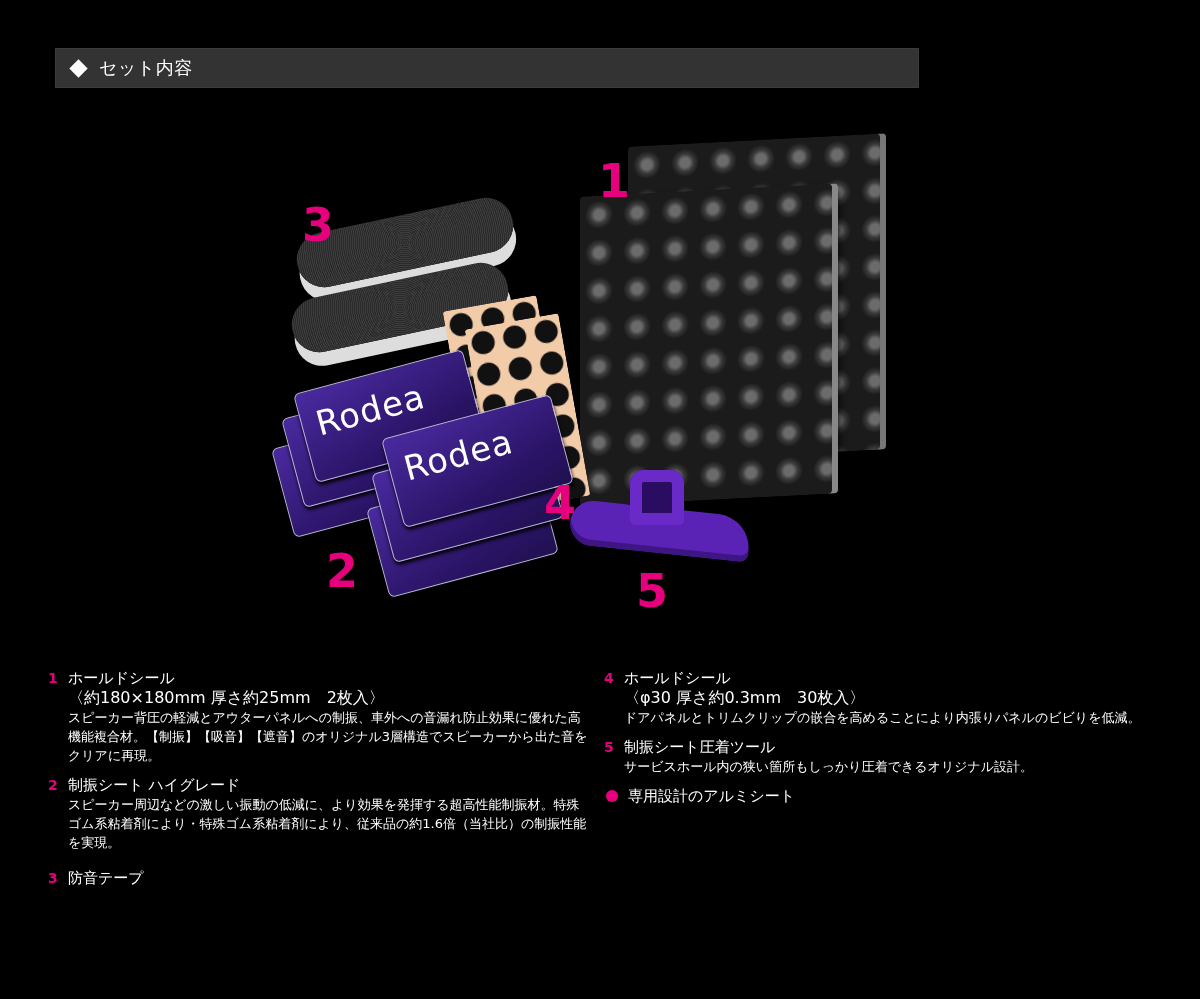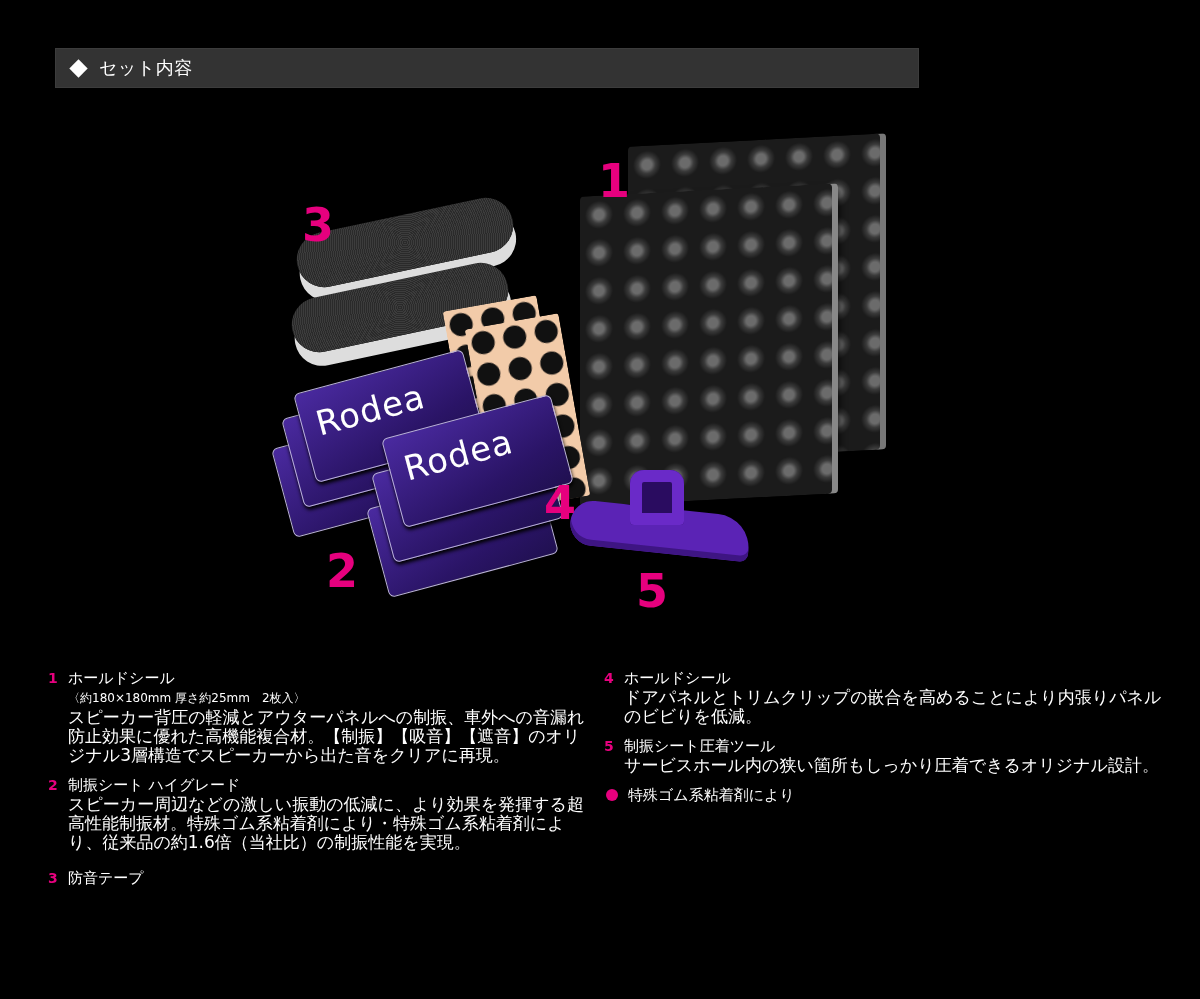--- a/index.html
+++ b/index.html
@@ -44,22 +44,22 @@
   .tool { position: absolute; left: 290px; top: 350px; width: 180px; height: 80px; }
   .tool-base { position: absolute; left: 0; top: 28px; width: 180px; height: 45px; background: #5b23b5; border-radius: 40px 60px 14px 40px; transform: rotate(6deg); box-shadow: inset 0 -6px 0 #3e1583; }
   .tool-top { position: absolute; left: 60px; top: -10px; width: 54px; height: 55px; background: #6a2ac8; border-radius: 14px 14px 4px 4px; box-shadow: inset 0 0 0 12px #6a2ac8, inset 0 0 0 30px #2a0c60; }
 
   .desc { position: absolute; }
   .desc-col-left { left: 48px; top: 668px; width: 540px; }
   .desc-col-right { left: 604px; top: 668px; width: 560px; }
   .item { margin-bottom: 10px; }
   .item-head { display: flex; align-items: baseline; font-size: 15px; line-height: 20px; color: #fff; }
   .item-num { color: #e6007e; font-weight: bold; width: 20px; font-size: 14px; }
-  .item-spec { font-size: 12px; line-height: 20px; color: #fff; padding-left: 20px; }
-  .item-body { font-size: 17px; line-height: 19px; color: #fff; padding-left: 20px; }
+  .item-spec { font-size: 16px; line-height: 20px; color: #fff; padding-left: 20px; }
+  .item-body { font-size: 13px; line-height: 19px; color: #fff; padding-left: 20px; }
   .bullet-row { display: flex; align-items: center; font-size: 15px; line-height: 20px; margin-top: 6px; }
   .bullet { width: 12px; height: 12px; border-radius: 50%; background: #e6007e; margin-right: 10px; margin-left: 2px; }
 </style>
 </head>
 <body>
 
 <div class="section-header">
   <div class="diamond"></div>
   <span class="section-title">セット内容</span>
 </div>
@@ -116,26 +116,27 @@
       </div>
   </div>
 </div>
 
 <div class="desc desc-col-right">
   <div class="item">
     <div class="item-head">
         <span class="item-num">4</span>
         <span>ホールドシール</span>
       </div>
+    <div class="item-spec">〈φ30 厚さ約0.3mm　30枚入〉</div>
     <div class="item-body">ドアパネルとトリムクリップの嵌合を高めることにより内張りパネルのビビりを低減。</div>
   </div>
   <div class="item">
     <div class="item-head">
         <span class="item-num">5</span>
         <span>制振シート圧着ツール</span>
       </div>
     <div class="item-body">サービスホール内の狭い箇所もしっかり圧着できるオリジナル設計。</div>
   </div>
   <div class="bullet-row">
     <span class="bullet"></span>
-    <span>特殊ゴム系粘着剤により</span>
+    <span>専用設計のアルミシート</span>
   </div>
 </div>
 
 </body></html>

